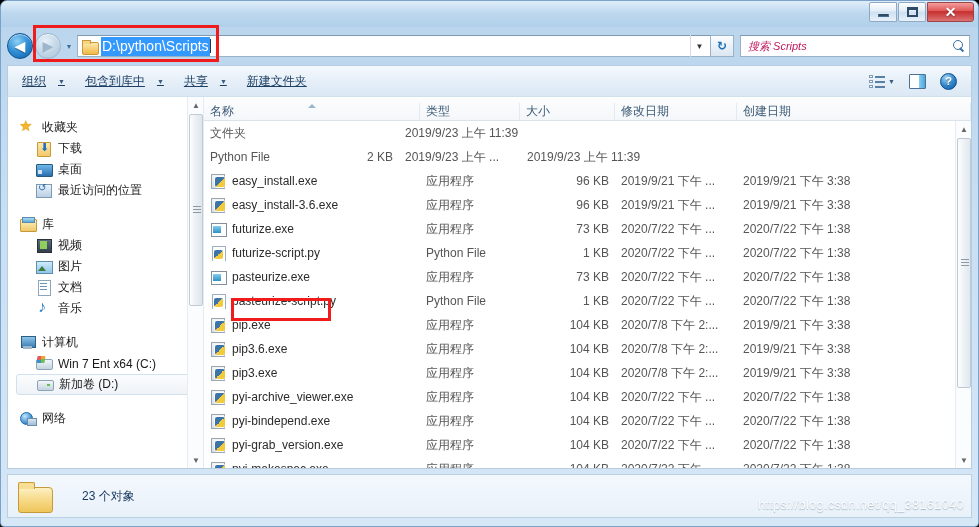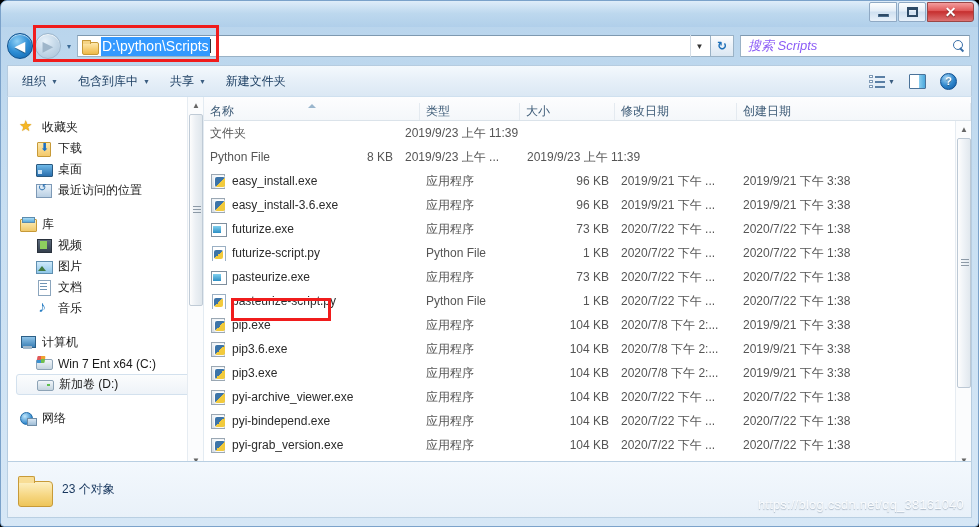--- a/index.html
+++ b/index.html
@@ -116,21 +116,21 @@
     border: 1px solid #9ab2c6; border-left: none;
     background: linear-gradient(180deg,#fcfdfe 0%,#eaf1f8 50%,#dbe7f2 100%);
     display:flex; align-items:center; justify-content:center;
     color:#1d6fb8; font-size:12px; font-weight:bold;
   }
   #searchbox {
     width: 230px; height: 22px; flex: none; margin-left: 6px;
     background: #fff; border: 1px solid #9ab2c6; border-top-color:#7e99b0;
     display:flex; align-items:center; padding: 0 4px 0 7px;
   }
-  #searchph { flex:1; font-size: 13px; color: #8b5cf6; font-style: italic; }
+  #searchph { flex:1; font-size: 11px; color: #be185d; font-style: italic; }
   .mag {
     width: 12px; height: 12px; flex:none; position: relative;
   }
   .mag::before{
     content:''; position:absolute; left:0; top:0; width:8px; height:8px;
     border:1.6px solid #3a6fa8; border-radius:50%;
   }
   .mag::after{
     content:''; position:absolute; left:7px; top:7px; width:5px; height:1.6px;
     background:#3a6fa8; transform: rotate(45deg); transform-origin: left center;
@@ -138,22 +138,22 @@
 
   
   #cmdbar {
     position: absolute; top: 64px; left: 6px; right: 6px; height: 31px;
     background: linear-gradient(180deg,#f4f9fd 0%, #e6eff8 50%, #dbe8f4 100%);
     border: 1px solid #b6cce0; border-bottom: none;
     display: flex; align-items: center; padding: 0 4px;
     font-size: 12px; color: #1d3f63;
   }
   .cmd {
-    padding: 4px 9px; display:flex; align-items:center; gap:5px;
-    border: 1px solid transparent; border-radius: 3px; white-space: nowrap;
+    padding: 4px 9px; display:flex; align-items:center; gap:12px;
+    border: 1px solid transparent; border-radius: 3px; white-space: nowrap; text-decoration: underline;
   }
   .caret { font-size: 7px; color:#3a5d80; }
   #cmdright { margin-left:auto; display:flex; align-items:center; gap:2px; padding-right:4px; }
   .viewico { width:16px; height:14px; position:relative; }
   .viewico .r { position:absolute; left:6px; width:10px; height:2px; background:#5a7fa5; }
   .viewico .d { position:absolute; left:0; width:4px; height:3px; border:1px solid #7d99b6; background:#fff; }
   .vbtn { padding: 3px 5px; display:flex; align-items:center; gap:3px; border:1px solid transparent; border-radius:3px; }
   .panego {
     width: 17px; height: 15px; border: 1.5px solid #4a7299; border-radius:1px;
     background: linear-gradient(90deg,#fff 0%, #fff 58%, #8fd0f0 58%, #4aa8dd 100%);
@@ -389,24 +389,24 @@
   }
   #mthumb {
     position:absolute; left:1px; top:17px; width:14px; height:250px;
     background: linear-gradient(90deg,#fdfdfd 0%,#eff3f7 45%,#e1e8ee 100%);
     border:1px solid #bcc8d4; border-radius:2px;
   }
   #mscroll .bot { position:absolute; bottom:0; left:0; }
 
   
   #status {
-    position:absolute; left:6px; right:6px; bottom:8px; height: 57px;
+    position:absolute; left:6px; right:6px; bottom:8px; height: 44px;
     background: linear-gradient(180deg,#f3f8fd 0%, #e9f1f9 100%);
     border:1px solid #b9cfe2;
-    display:flex; align-items:center; padding-left: 10px; gap: 10px;
+    display:flex; align-items:center; padding-left: 10px; gap: 30px;
   }
   .statusfolder { width: 34px; height: 30px; position: relative; flex:none; }
   .statusfolder::before{
     content:''; position:absolute; left:0; top:6px; width:33px; height:24px;
     background: linear-gradient(180deg,#fdf0c2 0%, #f6d783 55%, #eec559 100%);
     border:1px solid #c79a38; border-radius:2px 4px 3px 3px;
   }
   .statusfolder::after{
     content:''; position:absolute; left:0; top:1px; width:15px; height:6px;
     background:#f8dd95; border:1px solid #c79a38; border-bottom:none; border-radius:2px 2px 0 0;
@@ -601,21 +601,21 @@
       </div>
 
       <div id="rows">
           <div class="row">
             <div class="cell type">文件夹</div>
             <div class="cell size"></div>
             <div class="cell crt">2019/9/23 上午 11:39</div>
           </div>
           <div class="row">
             <div class="cell type">Python File</div>
-            <div class="cell size">8 KB</div>
+            <div class="cell size">2 KB</div>
             <div class="cell mod">2019/9/23 上午 ...</div>
             <div class="cell crt">2019/9/23 上午 11:39</div>
           </div>
           <div class="row">
             <div class="cell name">
               <span class="fico fico-pyexe"></span>
               <span>easy_install.exe</span>
             </div>
             <div class="cell type">应用程序</div>
             <div class="cell size">96 KB</div>

